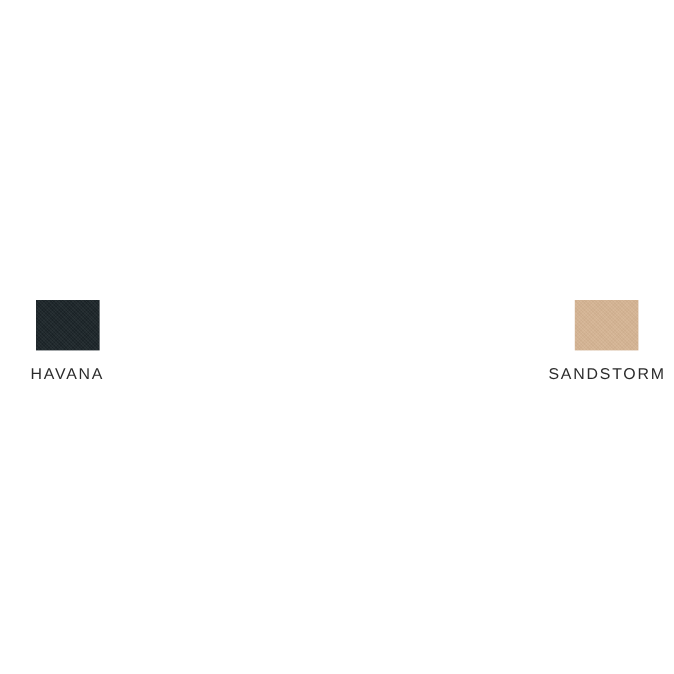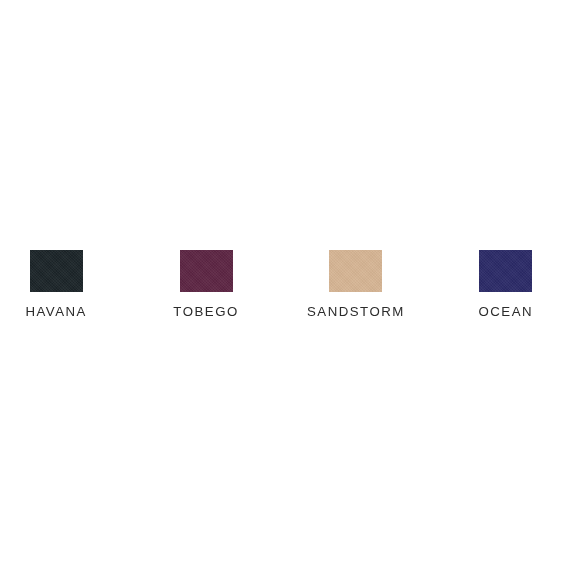--- a/index.html
+++ b/index.html
@@ -86,30 +86,22 @@
 
 <div id="swatch-gallery">
 
   <div id="swatch-row">
 
     <div class="swatch-option">
       <span class="swatch-chip" style="background-color: rgb(27, 36, 40);"></span>
       <span class="swatch-label" style="color: rgb(43, 43, 43);">HAVANA</span>
     </div>
 
-    <div class="swatch-option">
-      <span class="swatch-chip" style="background-color: rgb(92, 37, 67);"></span>
-      <span class="swatch-label" style="color: rgb(43, 43, 43);">TOBEGO</span>
-    </div>
 
     <div class="swatch-option">
       <span class="swatch-chip" style="background-color: rgb(213, 180, 147);"></span>
       <span class="swatch-label" style="color: rgb(43, 43, 43);">SANDSTORM</span>
     </div>
 
 
-    <div class="swatch-option">
-      <span class="swatch-chip" style="background-color: rgb(43, 42, 103);"></span>
-      <span class="swatch-label" style="color: rgb(43, 43, 43);">OCEAN</span>
-    </div>
 
   </div>
 </div>
 
 </body></html>

